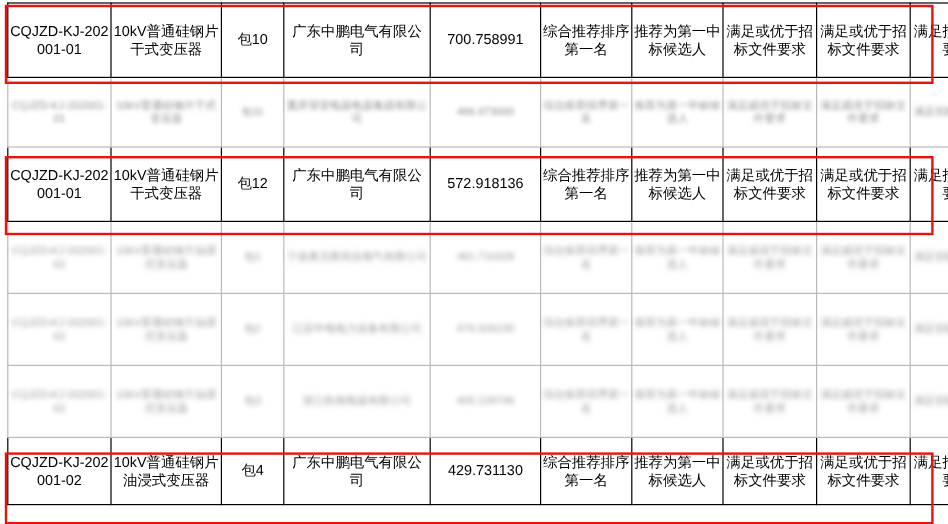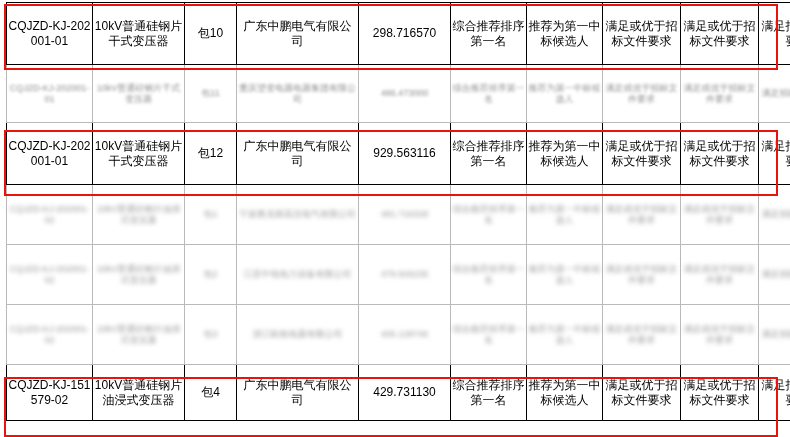--- a/index.html
+++ b/index.html
@@ -106,21 +106,21 @@
         <td>
             <span class="cell-text">10kV普通硅钢片干式变压器</span>
           </td>
         <td>
             <span class="cell-text">包10</span>
           </td>
         <td>
             <span class="cell-text">广东中鹏电气有限公司</span>
           </td>
         <td>
-            <span class="cell-text">298.716570</span>
+            <span class="cell-text">700.758991</span>
           </td>
         <td>
             <span class="cell-text">综合推荐排序第一名</span>
           </td>
         <td>
             <span class="cell-text">推荐为第一中标候选人</span>
           </td>
         <td>
             <span class="cell-text">满足或优于招标文件要求</span>
           </td>
@@ -172,21 +172,21 @@
         <td>
             <span class="cell-text">10kV普通硅钢片干式变压器</span>
           </td>
         <td>
             <span class="cell-text">包12</span>
           </td>
         <td>
             <span class="cell-text">广东中鹏电气有限公司</span>
           </td>
         <td>
-            <span class="cell-text">929.563116</span>
+            <span class="cell-text">572.918136</span>
           </td>
         <td>
             <span class="cell-text">综合推荐排序第一名</span>
           </td>
         <td>
             <span class="cell-text">推荐为第一中标候选人</span>
           </td>
         <td>
             <span class="cell-text">满足或优于招标文件要求</span>
           </td>
@@ -292,21 +292,21 @@
         <td>
             <span class="cell-text">满足或优于招标文件要求</span>
           </td>
         <td>
             <span class="cell-text">满足招标文件要求</span>
           </td>
       </tr>
 
       <tr class="sharp" style="height:56px;">
         <td>
-            <span class="cell-text">CQJZD-KJ-151579-02</span>
+            <span class="cell-text">CQJZD-KJ-202001-02</span>
           </td>
         <td>
             <span class="cell-text">10kV普通硅钢片油浸式变压器</span>
           </td>
         <td>
             <span class="cell-text">包4</span>
           </td>
         <td>
             <span class="cell-text">广东中鹏电气有限公司</span>
           </td>

